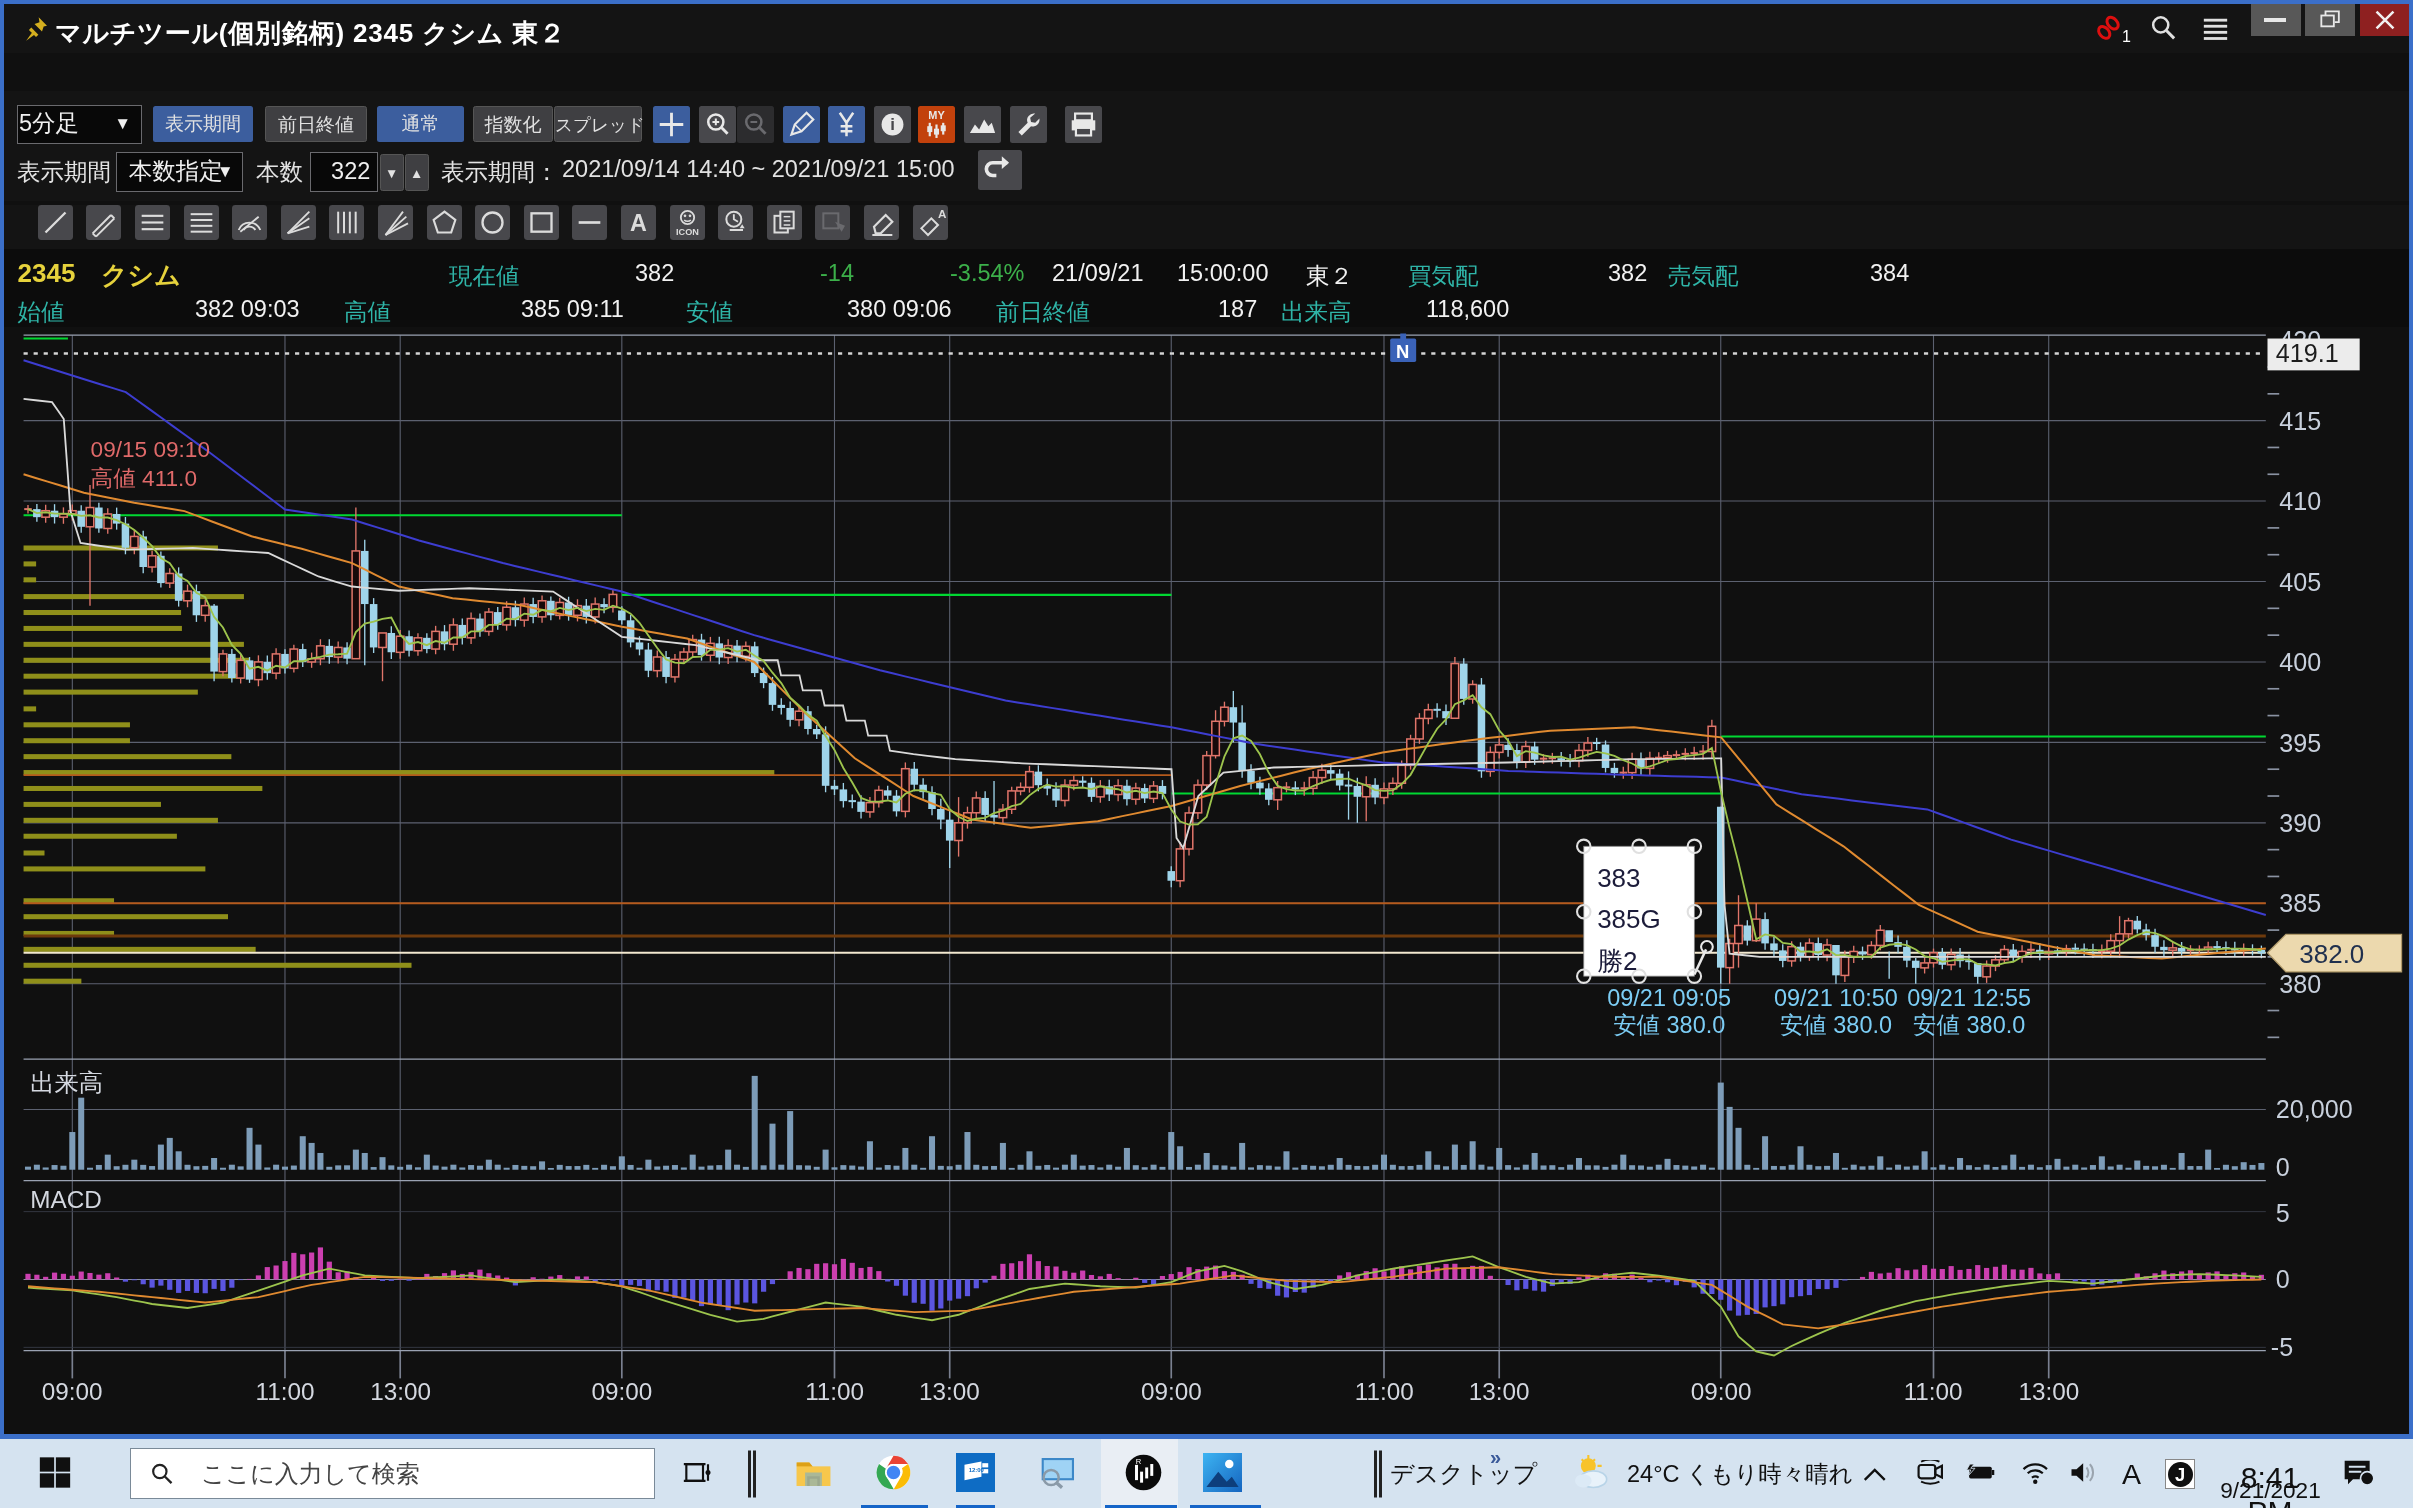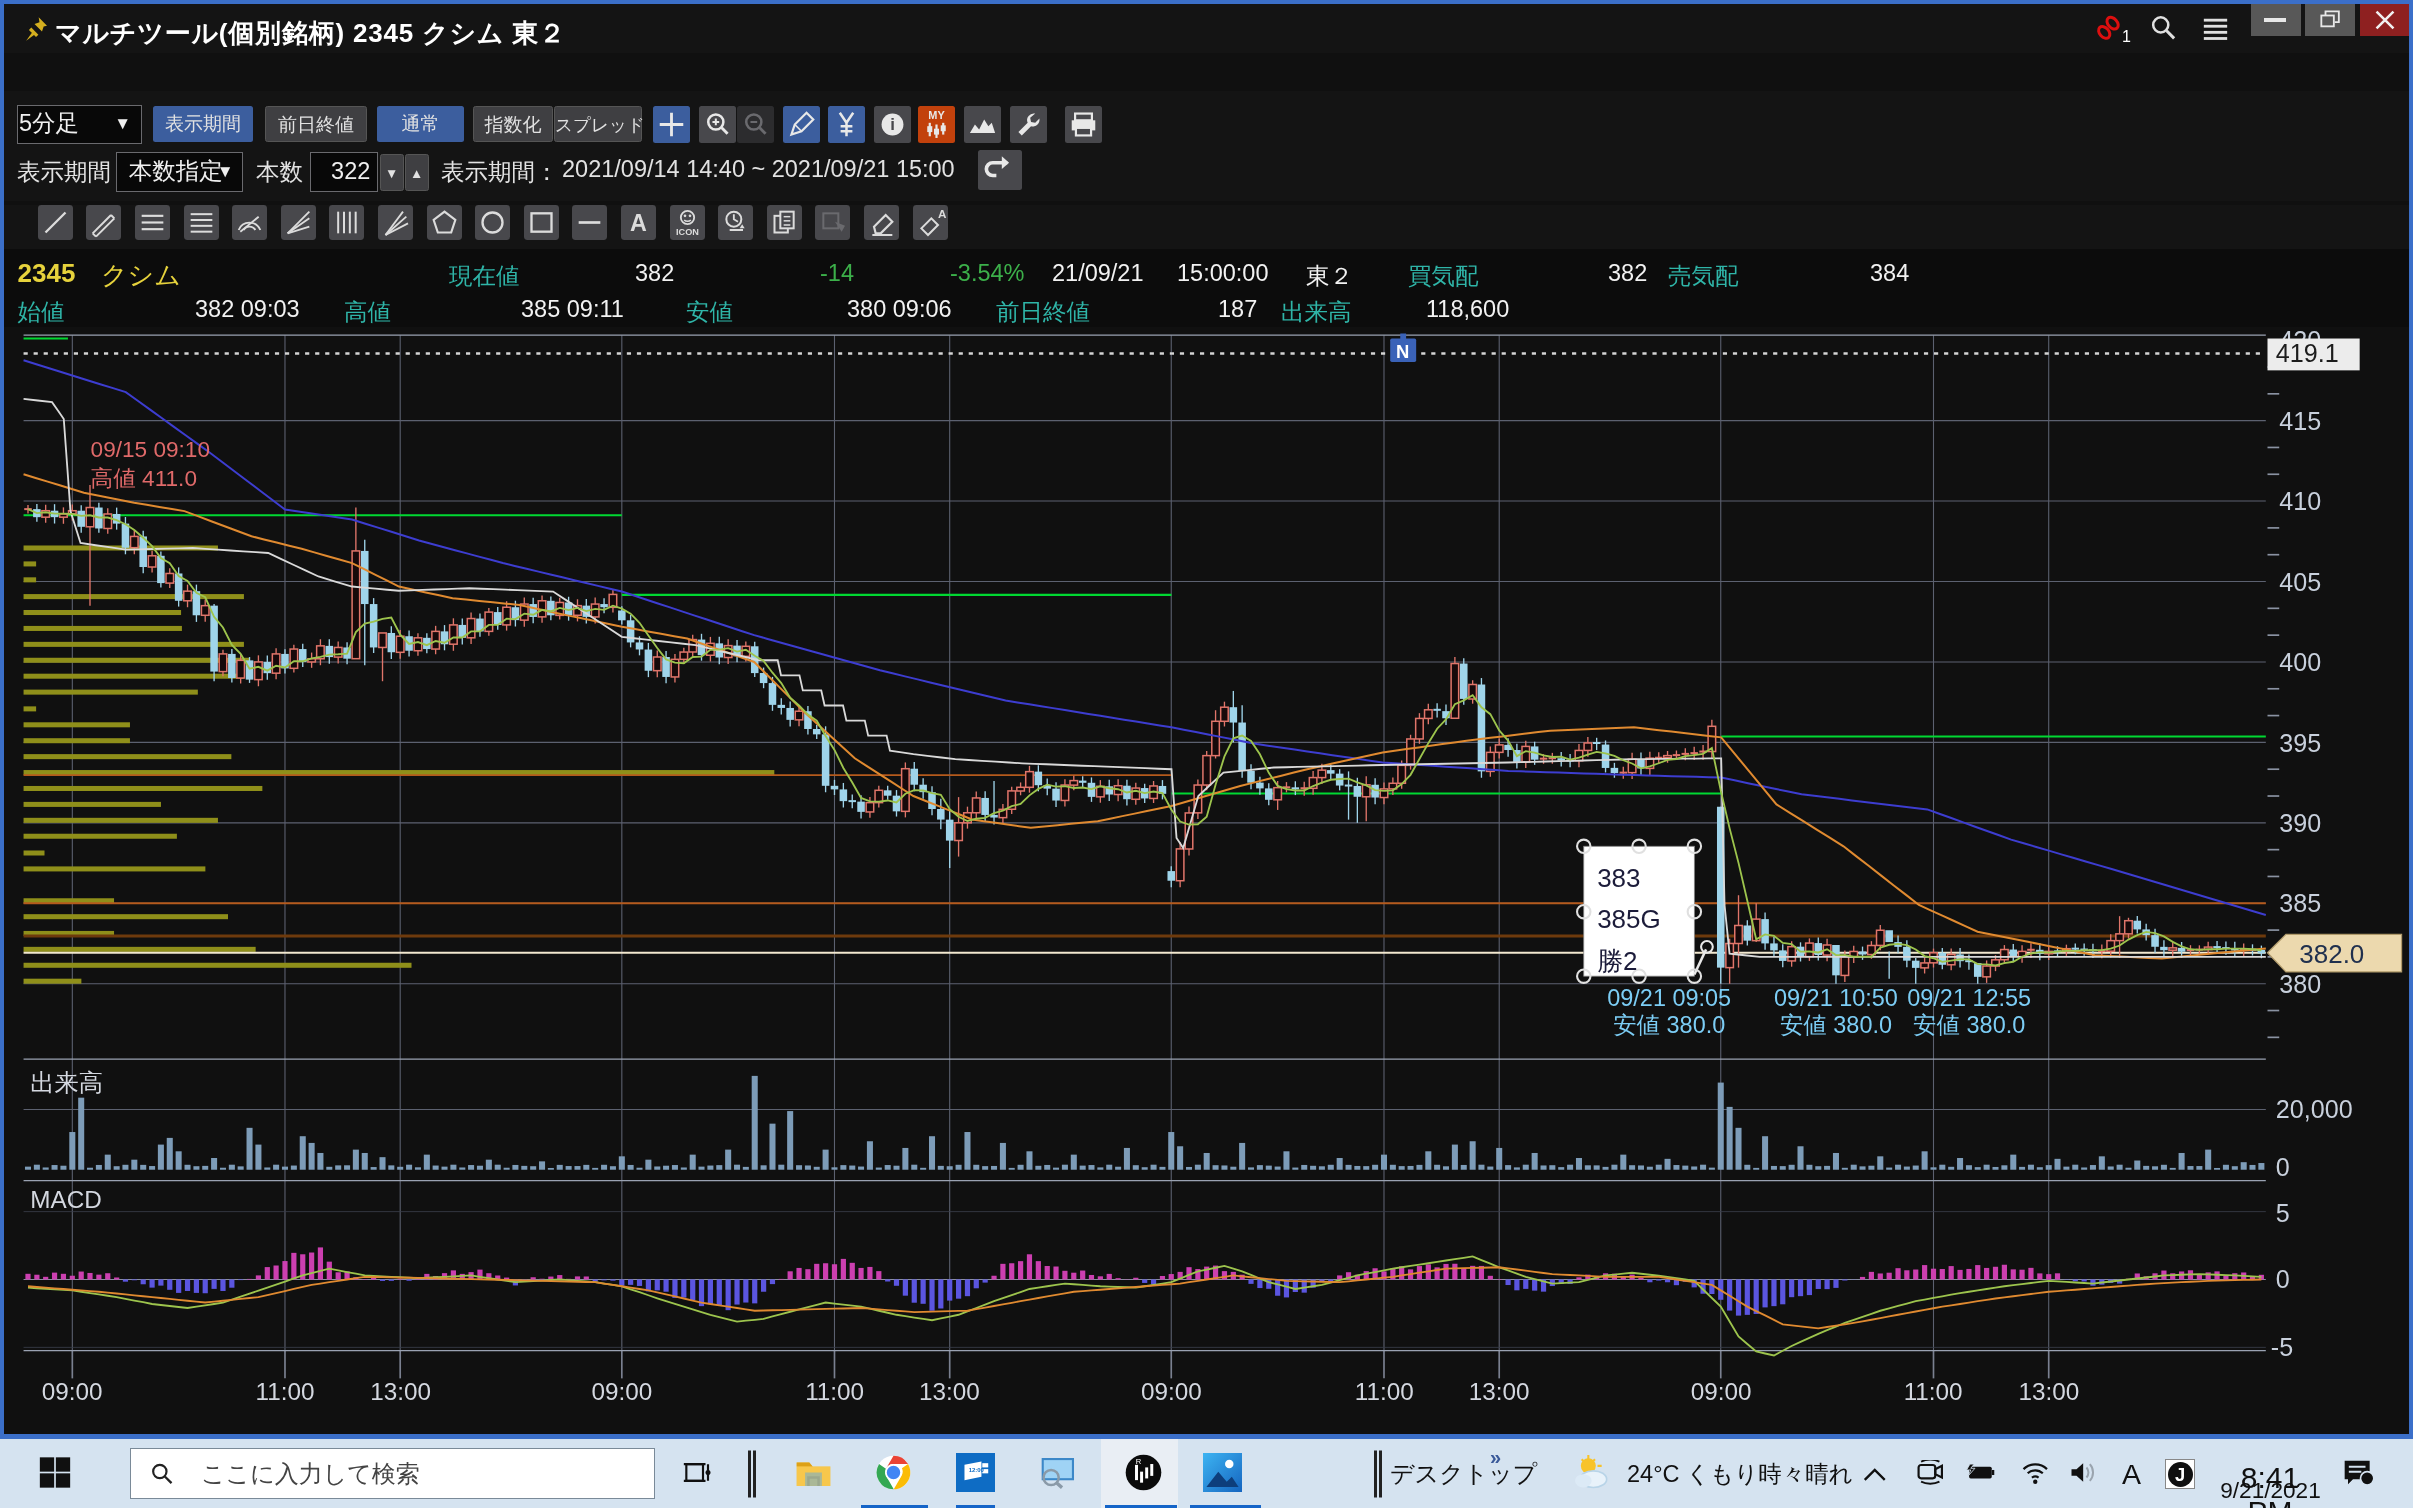--- a/index.html
+++ b/index.html
@@ -246,21 +246,21 @@
           <line x1="10" y1="36" x2="34" y2="36" stroke="#dcdcdc" stroke-width="2.4"></line>
         </svg></div>
       <div class="dwi" style="left:913px"><svg width="35" height="35" viewBox="0 0 42 42">
           <path d="M10 28l12-12 8 8-12 12z" fill="none" stroke="#dcdcdc" stroke-width="2.4"></path>
           <text x="30" y="16" font-size="14" font-weight="bold" fill="#dcdcdc">A</text>
         </svg></div>
     </div>
 
  <div style="position:absolute;left:0;top:249px;width:100%;height:78px;background:#0c0c0c">
   <span class="lbl yel" style="left:17.6px;top:9.2px;font-size:26px;font-weight:bold">2345</span>
-  <span class="lbl yel" style="left:101px;top:9.2px;font-size:26px;font-weight:normal">クシム</span>
+  <span class="lbl yel" style="left:101px;top:9.2px;font-size:26px;font-weight:bold">クシム</span>
   <span class="lbl teal" style="left:449px;top:11px">現在値</span>
   <span class="lbl wh" style="left:635px;top:11px">382</span>
   <span class="lbl grn" style="left:820px;top:11px">-14</span>
   <span class="lbl grn" style="left:950px;top:11px">-3.54%</span>
   <span class="lbl wh" style="left:1052px;top:11px">21/09/21</span>
   <span class="lbl wh" style="left:1177px;top:11px">15:00:00</span>
   <span class="lbl wh" style="left:1306px;top:11px">東２</span>
   <span class="lbl teal" style="left:1408px;top:11px">買気配</span>
   <span class="lbl wh" style="left:1608px;top:11px">382</span>
   <span class="lbl teal" style="left:1668px;top:11px">売気配</span>

